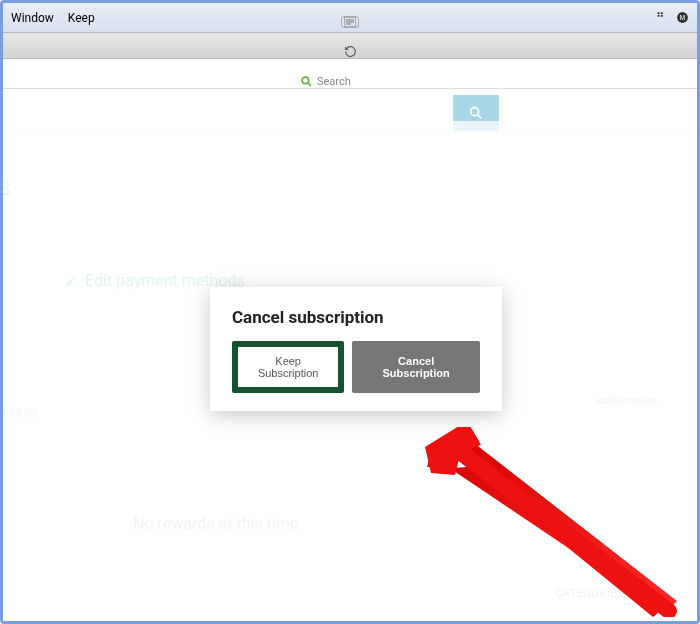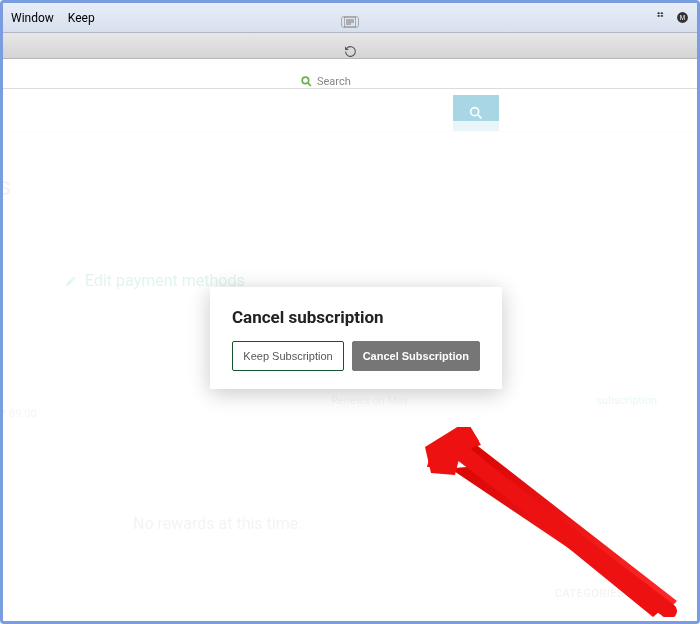--- a/index.html
+++ b/index.html
@@ -168,21 +168,21 @@
   .modal .buttons {
     display:flex;
     justify-content:flex-end;
     gap:8px;
   }
   .btn {
     font-size: 11px;
     padding: 8px 10px;
     border-radius: 2px;
     cursor:pointer;
-    border:1px solid #14532d;
+    border:6px solid #14532d;
     background:#fff;
     color:#555;
   }
   .btn.primary {
     background:#767676;
     border-color:#767676;
     color:#fff;
     font-weight:600;
   }
   

